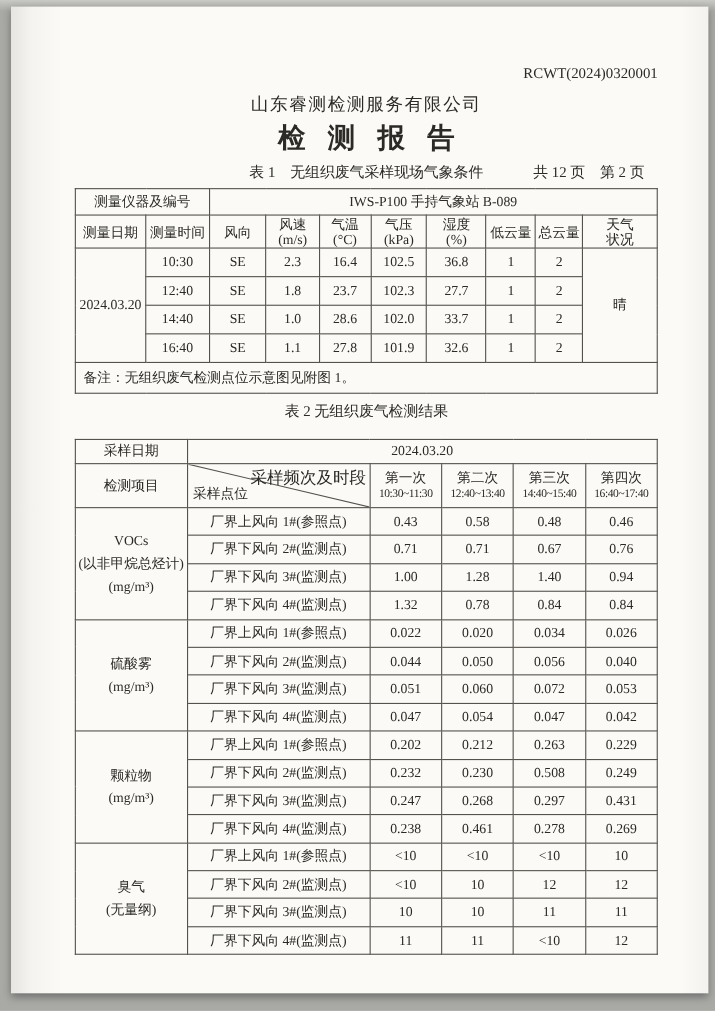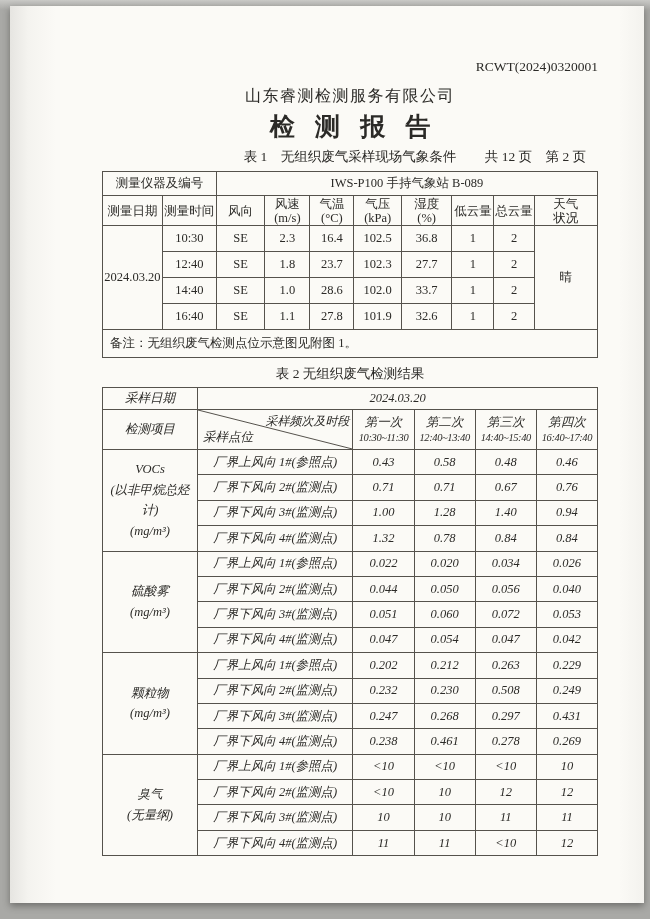--- a/index.html
+++ b/index.html
@@ -7,50 +7,50 @@
     width:650px;height:919px;
     background:linear-gradient(180deg,#c9c9c6 0,#a9a9a6 10px,#a9a9a6 100%);
     font-family:"Liberation Serif","DejaVu Serif",serif;
     color:#2b2a27;
     position:relative;overflow:hidden;
   }
   .paper{
     position:absolute;left:10px;top:6px;width:634px;height:897px;
     background:linear-gradient(90deg,#e6e5e1 0,#f4f3ef 18px,#fbfaf6 46px,#fbfaf6 96%,#f3f2ee 100%);
     box-shadow:0 3px 7px rgba(40,40,38,.45);
-    padding:52px 46px 0 92px;box-sizing:border-box;
+    padding:52px 46px 0 58px;box-sizing:border-box;
   }
   .report-no{text-align:right;font-size:13.5px;height:17px;line-height:17px;}
   .company{text-align:center;font-size:16px;letter-spacing:1.5px;margin-top:11px;height:20px;line-height:20px;}
   .title{text-align:center;font-size:25px;font-weight:bold;letter-spacing:7px;text-indent:7px;margin-top:4px;height:34px;line-height:34px;}
   .cap-row{position:relative;margin-top:3px;height:19px;font-size:13.5px;line-height:19px;}
   .cap1{text-align:center;}
   .pag{position:absolute;right:12px;top:0;}
   .cap2{text-align:center;font-size:13.5px;margin-top:7px;height:17px;line-height:17px;}
 
   table{border-collapse:collapse;width:100%;table-layout:fixed;}
   td{border:1px solid #55524c;text-align:center;vertical-align:middle;
      font-size:12.5px;padding:0;overflow:hidden;}
 
   .t1{margin-top:5px;border-radius:11px;}
   .t1 .r-inst td{height:23px;}
   .t1 .r-head td{height:29px;line-height:14px;}
   .t1 .r-data td{height:25px;}
   .t1 .r-note td{height:27px;text-align:left;padding-left:7px;}
 
-  .t2{margin-top:5px;font-style:italic;}
+  .t2{margin-top:17px;}
   .t2 .r-date td{height:21px;}
   .t2 .r-head td{height:39px;}
   .t2 .g td{height:24.4px;}
   .t2 .item{line-height:1.65;}
   .run{font-size:12.5px;line-height:17px;}
   .time{font-size:10.5px;letter-spacing:-0.4px;line-height:14px;white-space:nowrap;}
   .diag{position:relative;}
   .diag svg{position:absolute;left:0;top:0;width:100%;height:100%;}
-  .dtop{position:absolute;top:3px;right:3px;font-size:12px;}
+  .dtop{position:absolute;top:3px;right:3px;font-size:15px;}
   .dbot{position:absolute;bottom:3px;left:5px;font-size:12.5px;}
 </style>
 </head>
 <body>
 
 <div class="paper">
 
   <div class="report-no">RCWT(2024)0320001</div>
   <div class="company">山东睿测检测服务有限公司</div>
   <div class="title">检 测 报 告</div>

